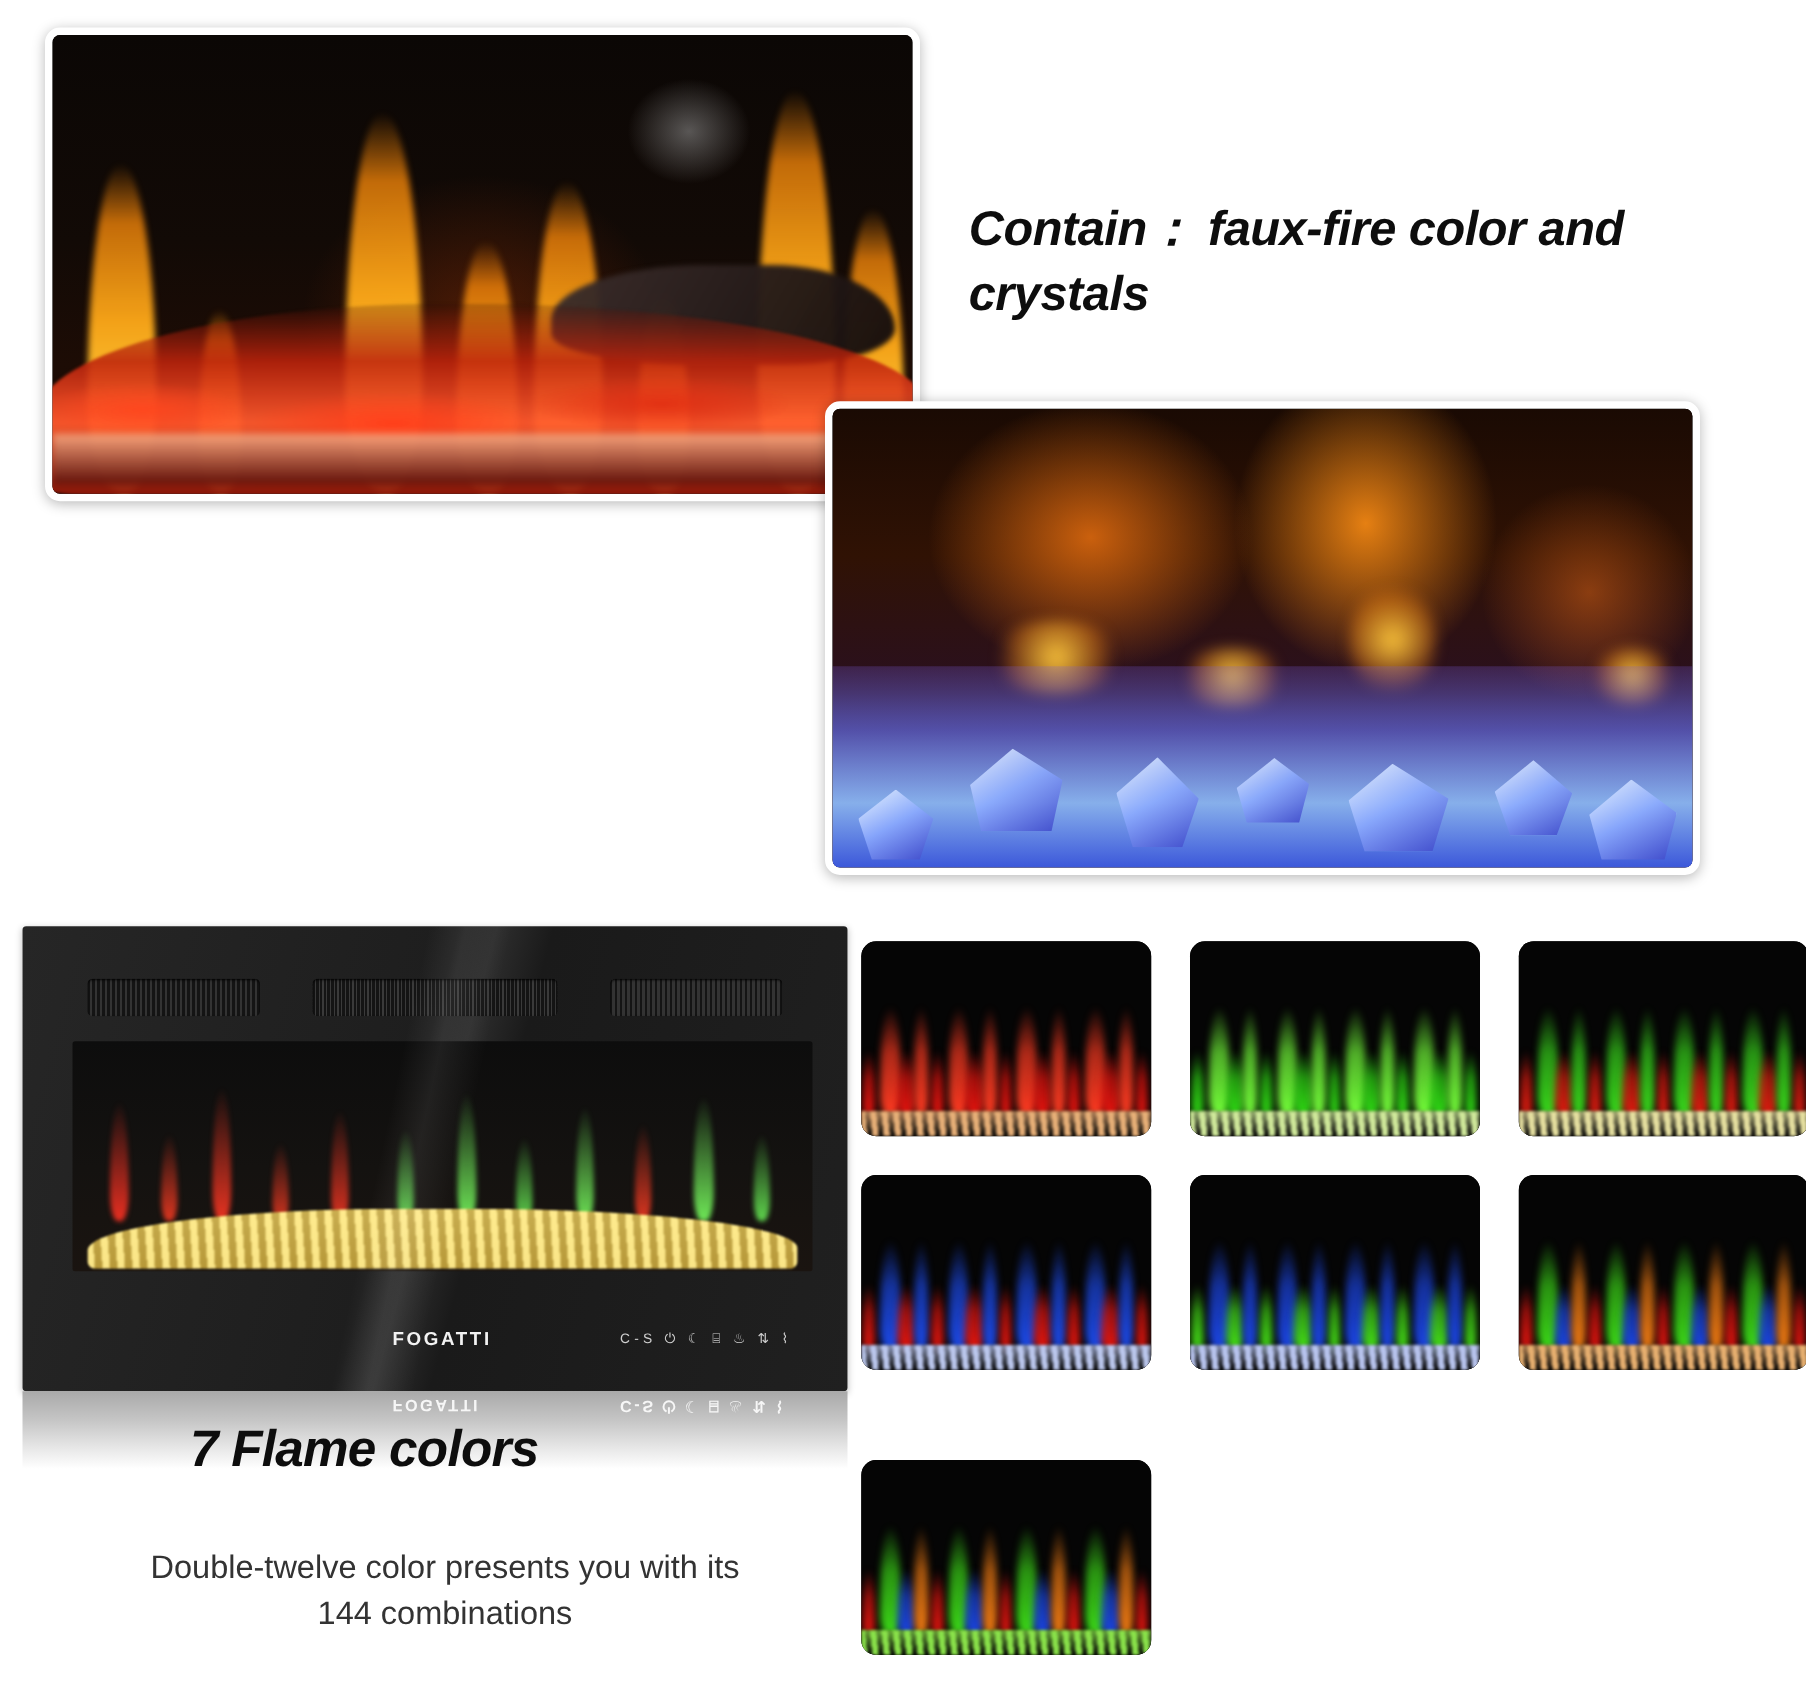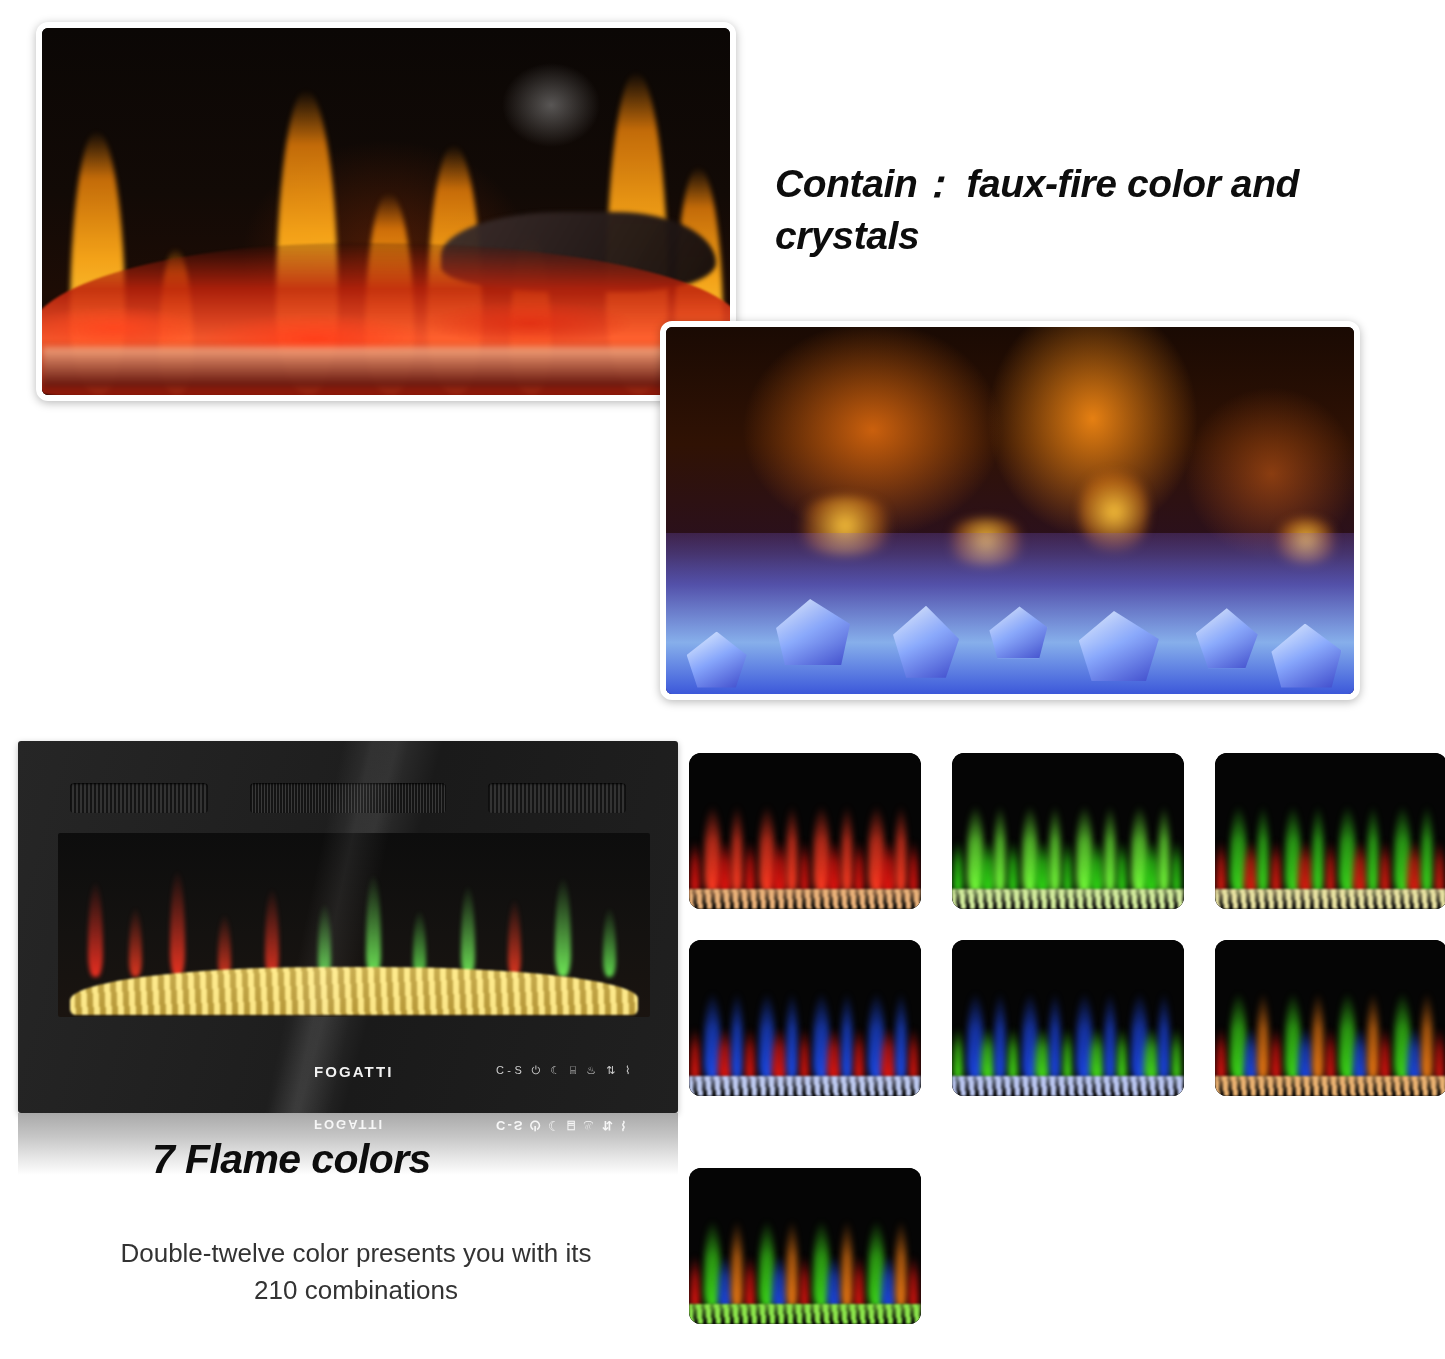--- a/index.html
+++ b/index.html
@@ -247,21 +247,21 @@
     <div id="control-icons">C-S ⏻ ☾ ⌸ ♨ ⇅ ⌇</div>
   </div>
 </div>
 
 <div id="unit-reflection">
   <div class="refl-text" id="refl-logo">FOGATTI</div>
   <div class="refl-text" id="refl-icons">C-S ⏻ ☾ ⌸ ♨ ⇅ ⌇</div>
 </div>
 
 <div id="flame-colors-heading">7 Flame colors</div>
-<div id="flame-colors-sub">Double-twelve color presents you with its 210 combinations</div>
+<div id="flame-colors-sub">Double-twelve color presents you with its 144 combinations</div>
 
 <div class="swatch" style="left:689px;top:753px;">
     <div class="bg"></div>
     <div class="sflame" style="left: 0.6%; width: 4.2%; height: 34%; background: linear-gradient(rgba(232, 20, 15, 0) 0%, rgba(232, 20, 15, 0.667) 42%, rgb(232, 20, 15) 100%);"></div>
     <div class="sflame" style="left: 6.48235%; width: 7.2%; height: 57%; background: linear-gradient(rgba(255, 59, 34, 0) 0%, rgba(255, 59, 34, 0.667) 42%, rgb(255, 59, 34) 100%);"></div>
     <div class="sflame" style="left: 12.3647%; width: 6.2%; height: 34%; background: linear-gradient(rgba(232, 20, 15, 0) 0%, rgba(232, 20, 15, 0.667) 42%, rgb(232, 20, 15) 100%);"></div>
     <div class="sflame" style="left: 18.2471%; width: 5.2%; height: 57%; background: linear-gradient(rgba(255, 59, 34, 0) 0%, rgba(255, 59, 34, 0.667) 42%, rgb(255, 59, 34) 100%);"></div>
     <div class="sflame" style="left: 24.1294%; width: 4.2%; height: 34%; background: linear-gradient(rgba(232, 20, 15, 0) 0%, rgba(232, 20, 15, 0.667) 42%, rgb(232, 20, 15) 100%);"></div>
     <div class="sflame" style="left: 30.0118%; width: 7.2%; height: 57%; background: linear-gradient(rgba(255, 59, 34, 0) 0%, rgba(255, 59, 34, 0.667) 42%, rgb(255, 59, 34) 100%);"></div>
     <div class="sflame" style="left: 35.8941%; width: 6.2%; height: 34%; background: linear-gradient(rgba(232, 20, 15, 0) 0%, rgba(232, 20, 15, 0.667) 42%, rgb(232, 20, 15) 100%);"></div>

